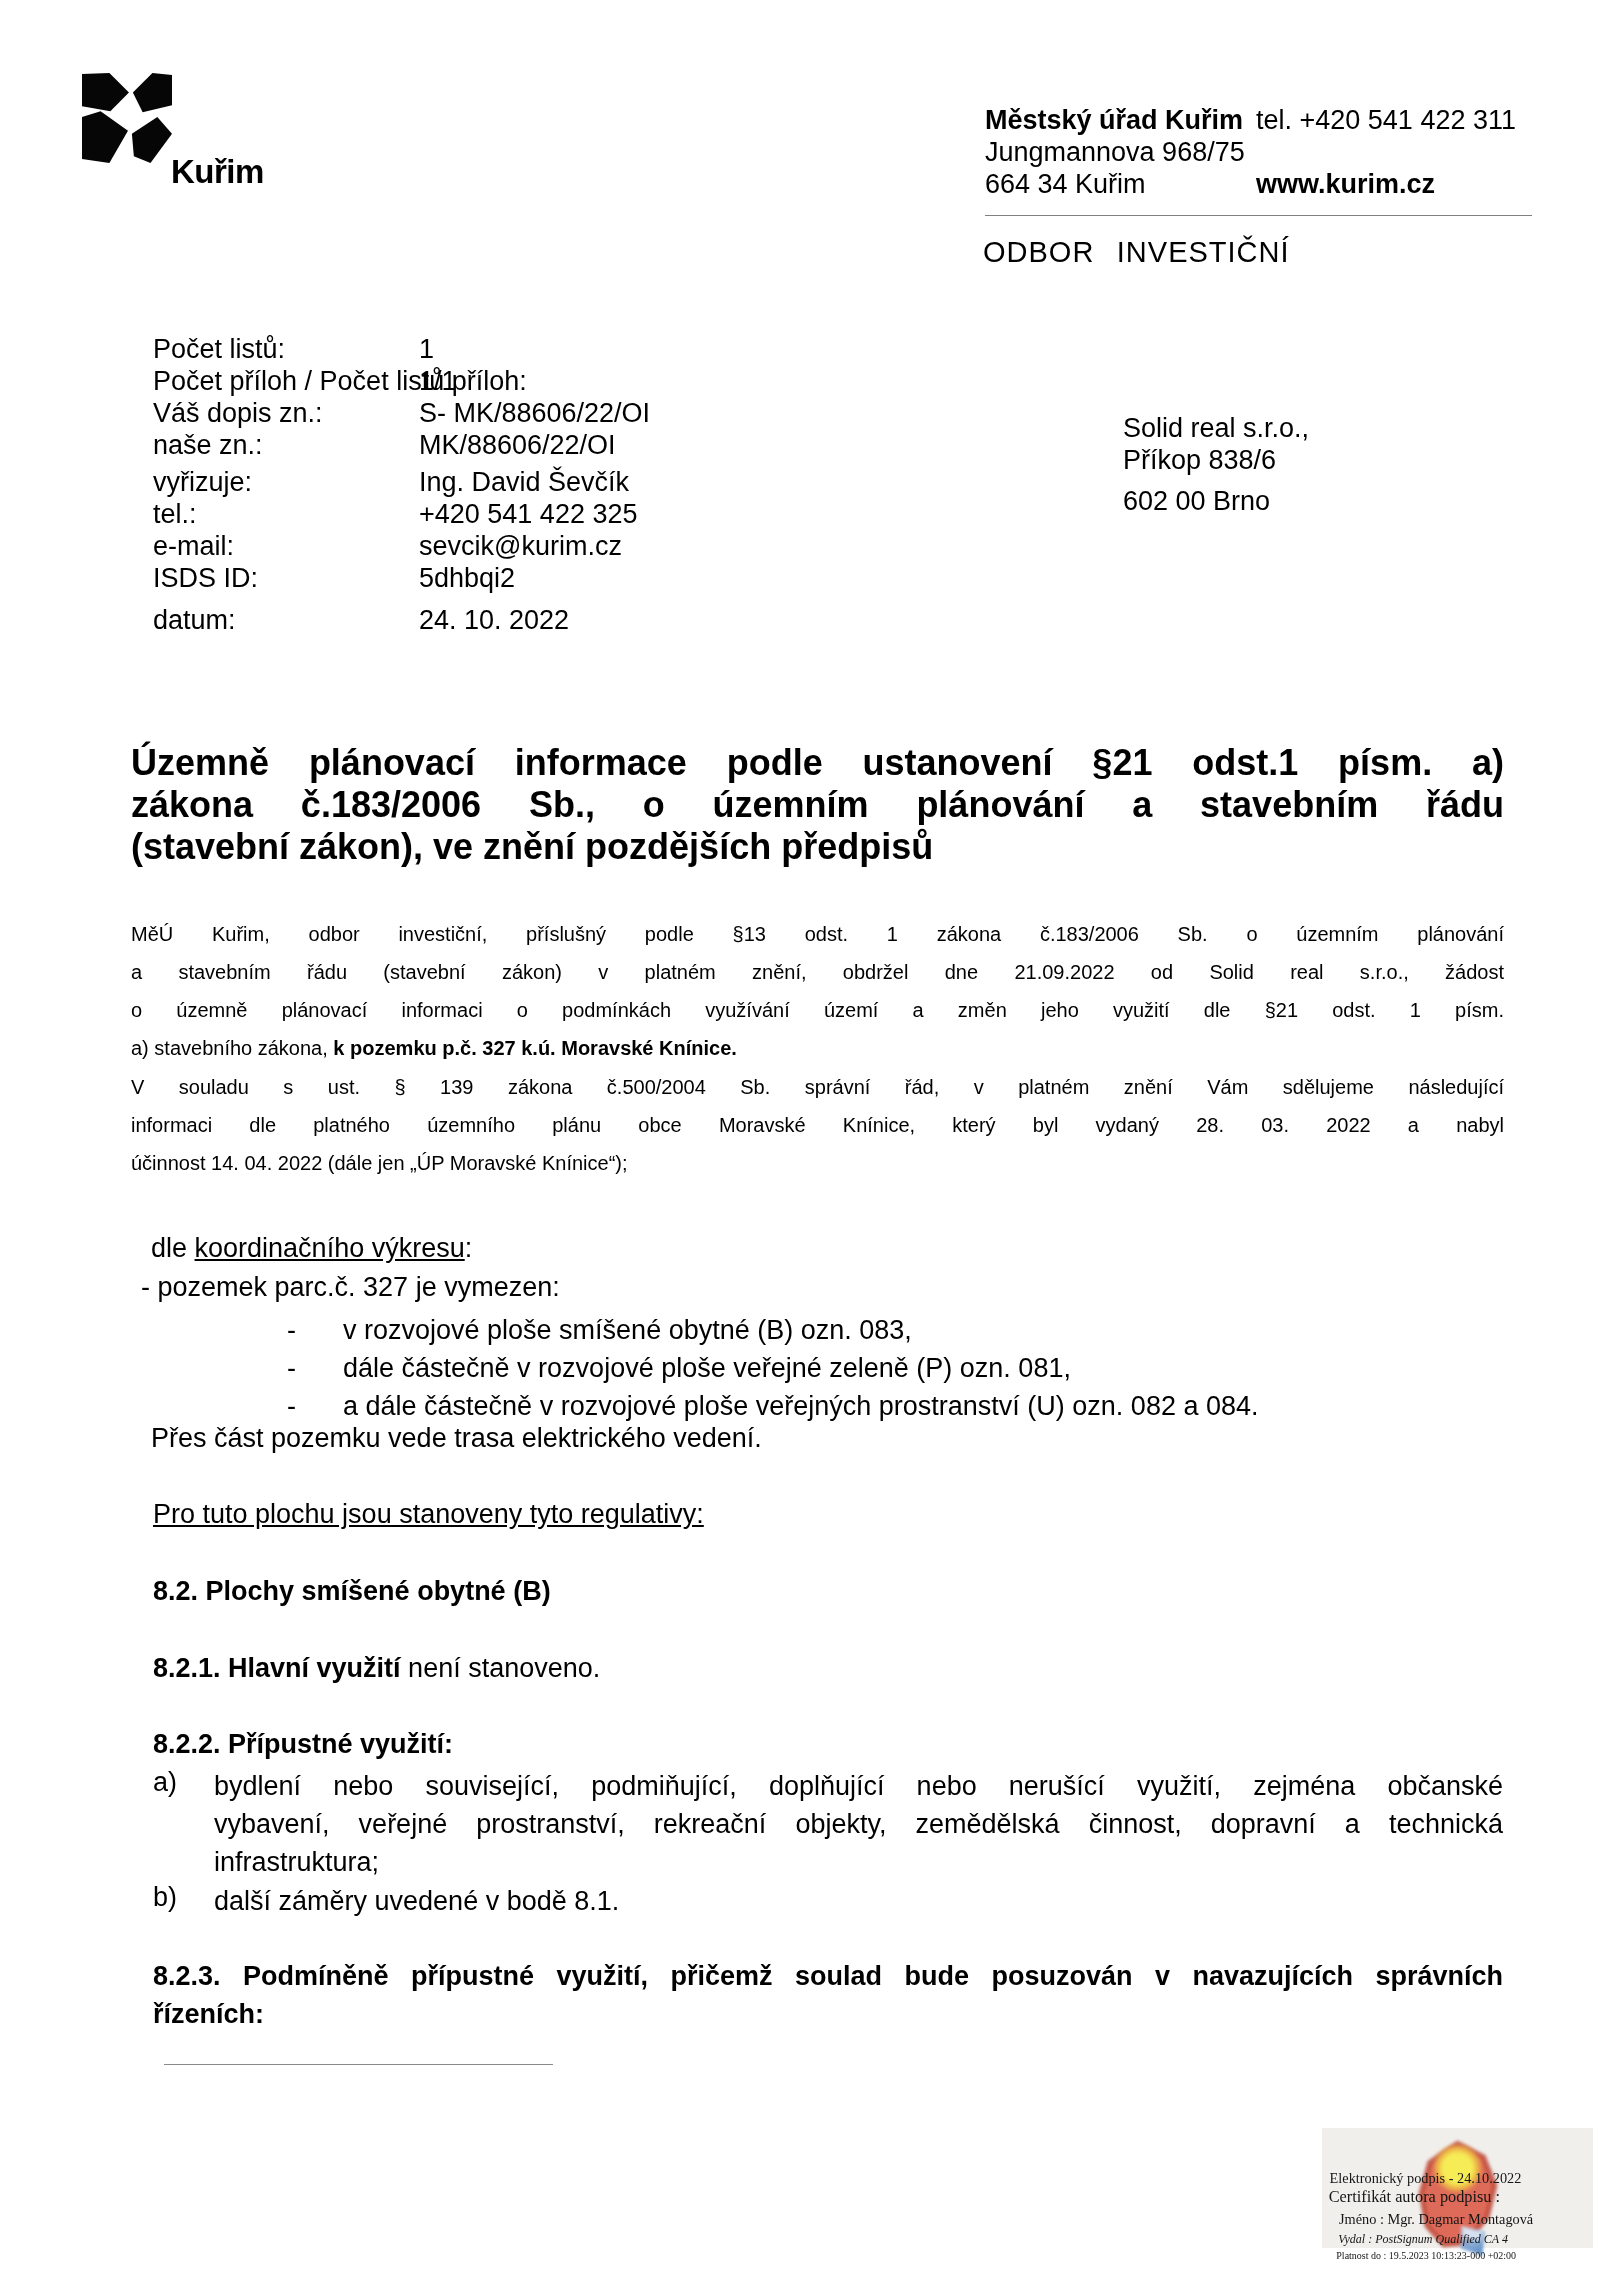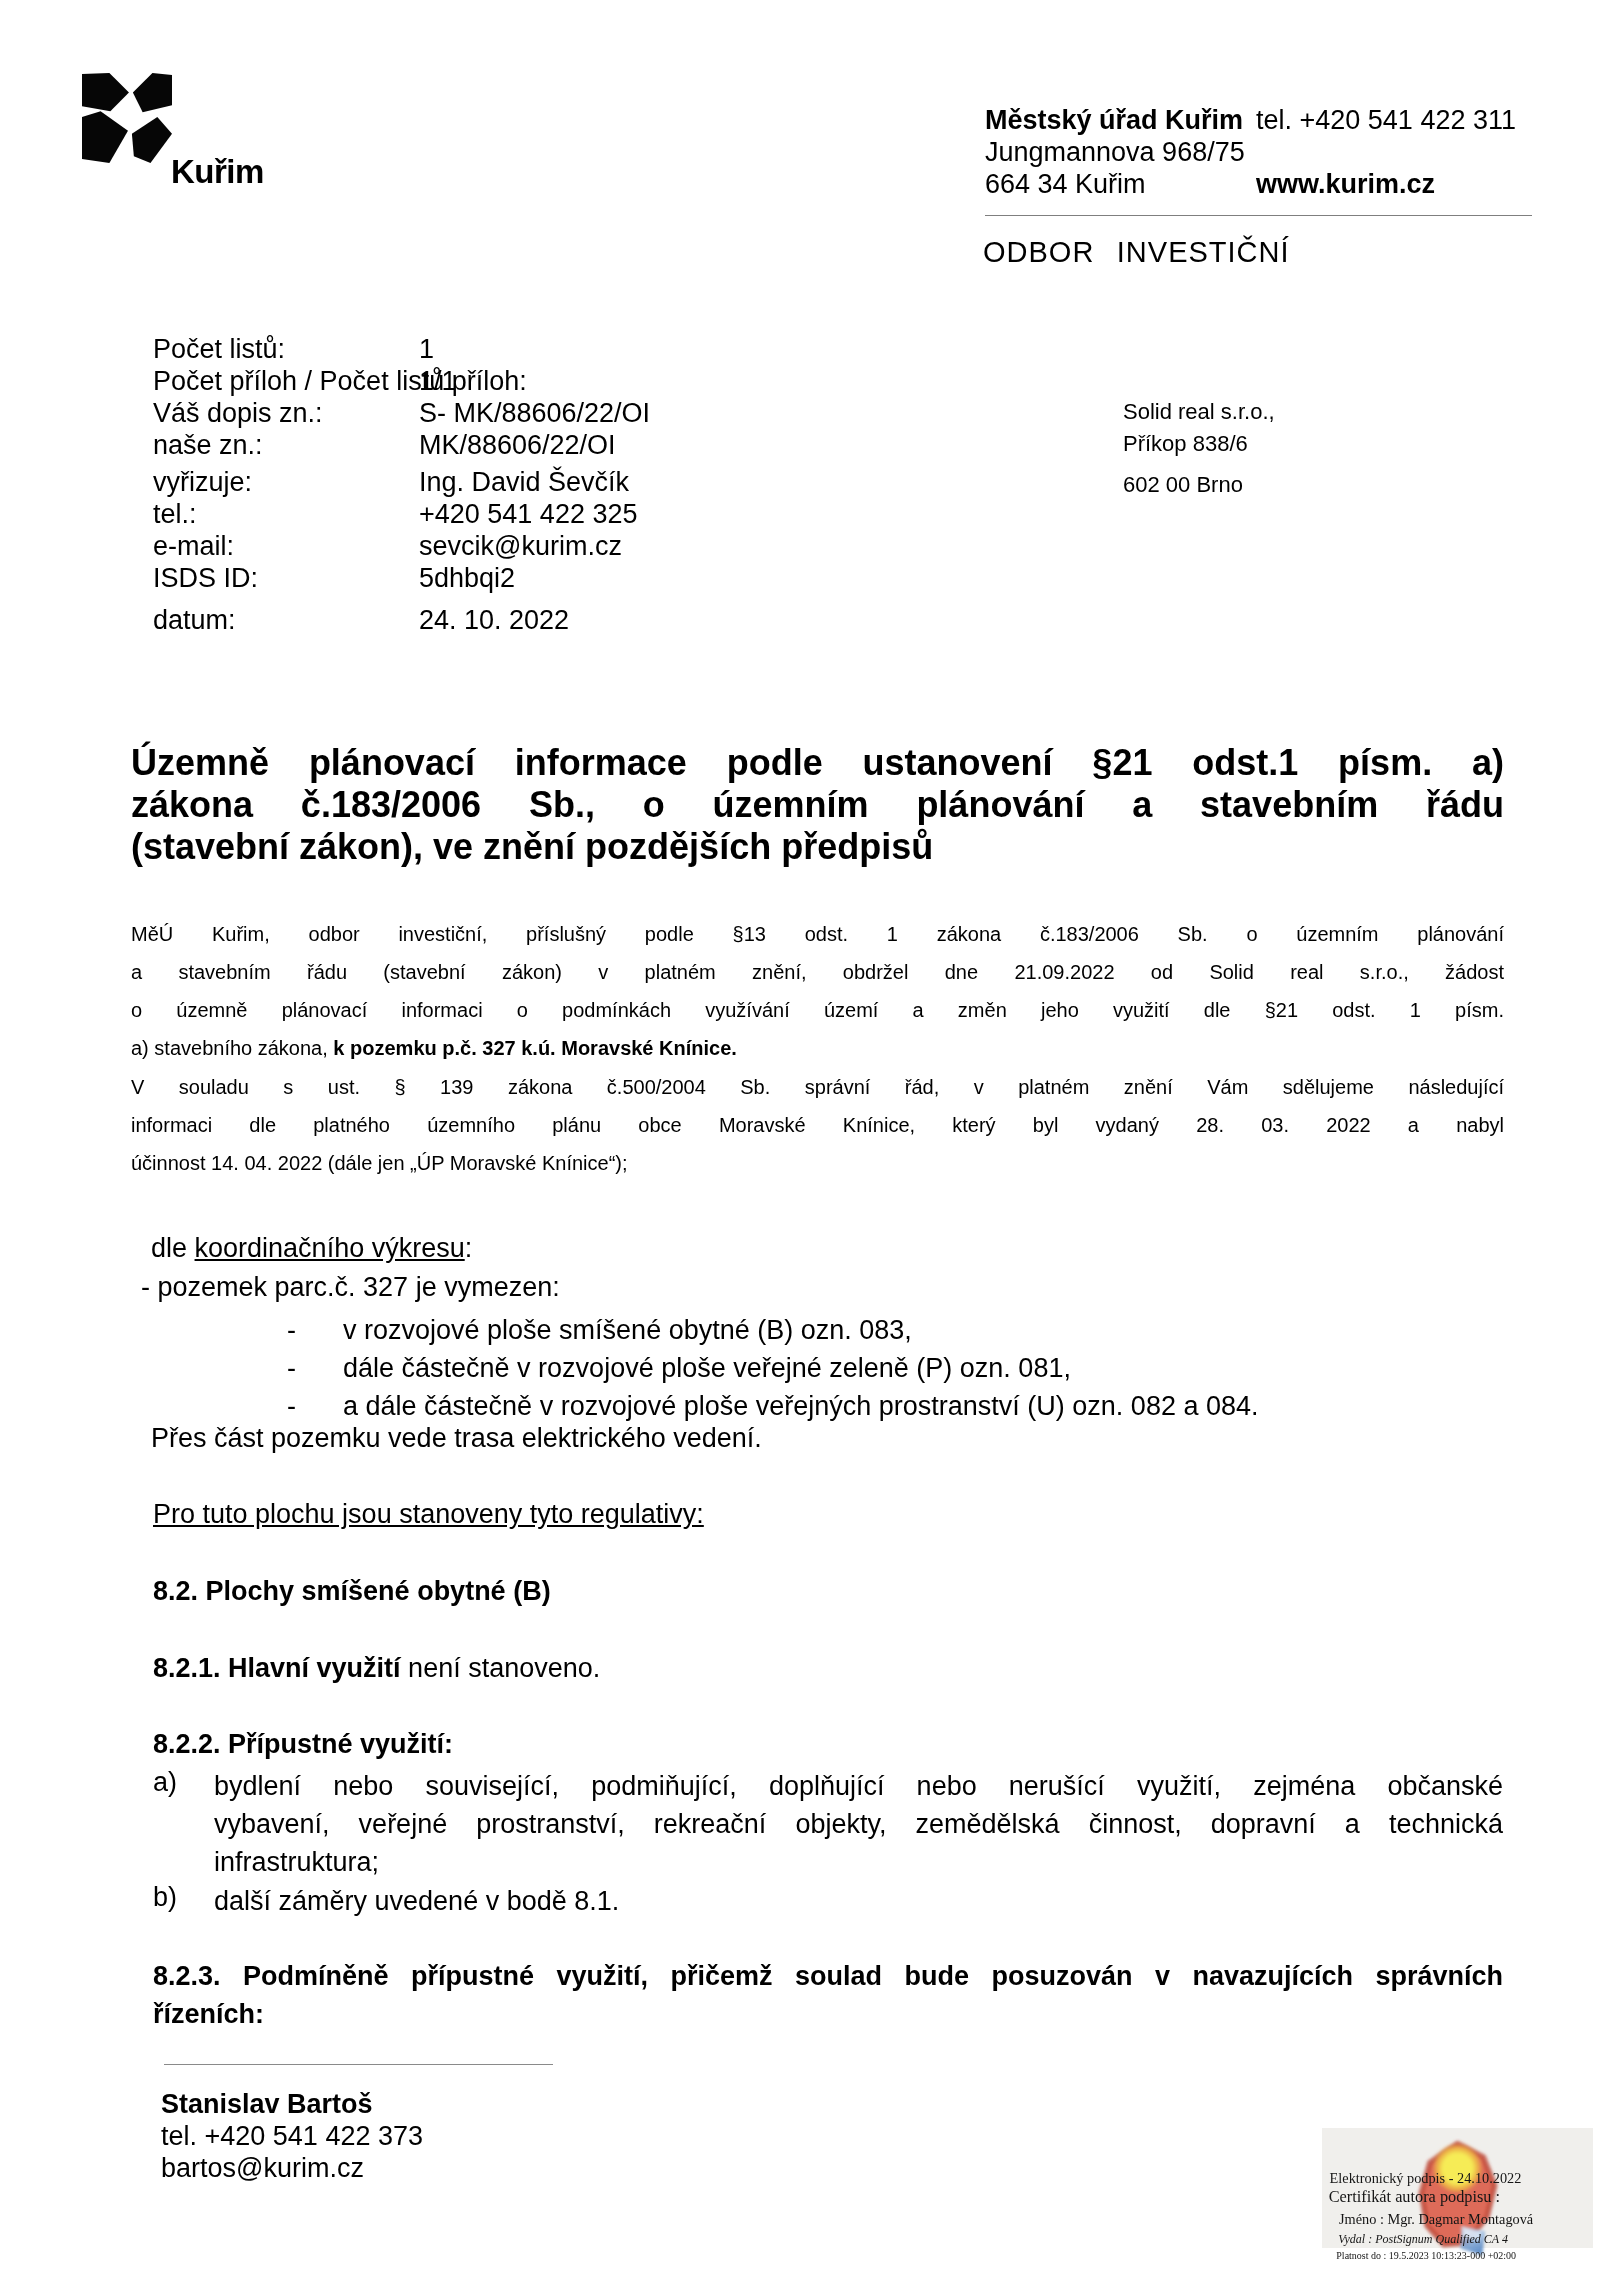--- a/index.html
+++ b/index.html
@@ -26,21 +26,21 @@
   
   .meta { font-size:27px; }
   .mrow { position:relative; height:32px; white-space:nowrap; }
   .mlabel { position:absolute; left:0; top:0; }
   .mvalue { position:absolute; left:266px; top:0; }
   .meta-g1 { left:153px; top:334px; }
   .meta-g2 { left:153px; top:467px; }
   .meta-g3 { left:153px; top:605px; }
 
   
-  .rcpt { left:1123px; top:396px; font-size:22px; line-height:32px; }
+  .rcpt { left:1123px; top:412px; font-size:27px; line-height:32px; }
   .rcpt-city { margin-top:8.6px; }
 
   
   .title { left:131px; top:742px; width:1373px; font-size:36px; font-weight:bold; line-height:42px; }
 
   
   .bodytext { left:131px; width:1373px; font-size:20px; line-height:38px; }
   .p1 { top:915px; }
   .p2 { top:1068px; }
 
@@ -217,25 +217,20 @@
       <div>další záměry uvedené v bodě 8.1.</div>
     </div>
   </div>
 
   <div class="abs h823">
     <div class="just">8.2.3. Podmíněně přípustné využití, přičemž soulad bude posuzován v navazujících správních</div>
     <div>řízeních:</div>
   </div>
 
   <div class="abs sig-rule"></div>
-  <div class="abs sig">
-    <div class="b">Stanislav Bartoš</div>
-    <div>tel. +420 541 422 373</div>
-    <div>bartos@kurim.cz</div>
-  </div>
 
   <div class="abs stamp">
     <svg width="271" height="138" viewBox="0 0 284 144" xmlns="http://www.w3.org/2000/svg">
       <defs>
         <filter id="soft" x="-20%" y="-20%" width="140%" height="140%">
             <feGaussianBlur stdDeviation="1.6"></feGaussianBlur>
           </filter>
         <filter id="soft2" x="-30%" y="-30%" width="160%" height="160%">
             <feGaussianBlur stdDeviation="2.4"></feGaussianBlur>
           </filter>

